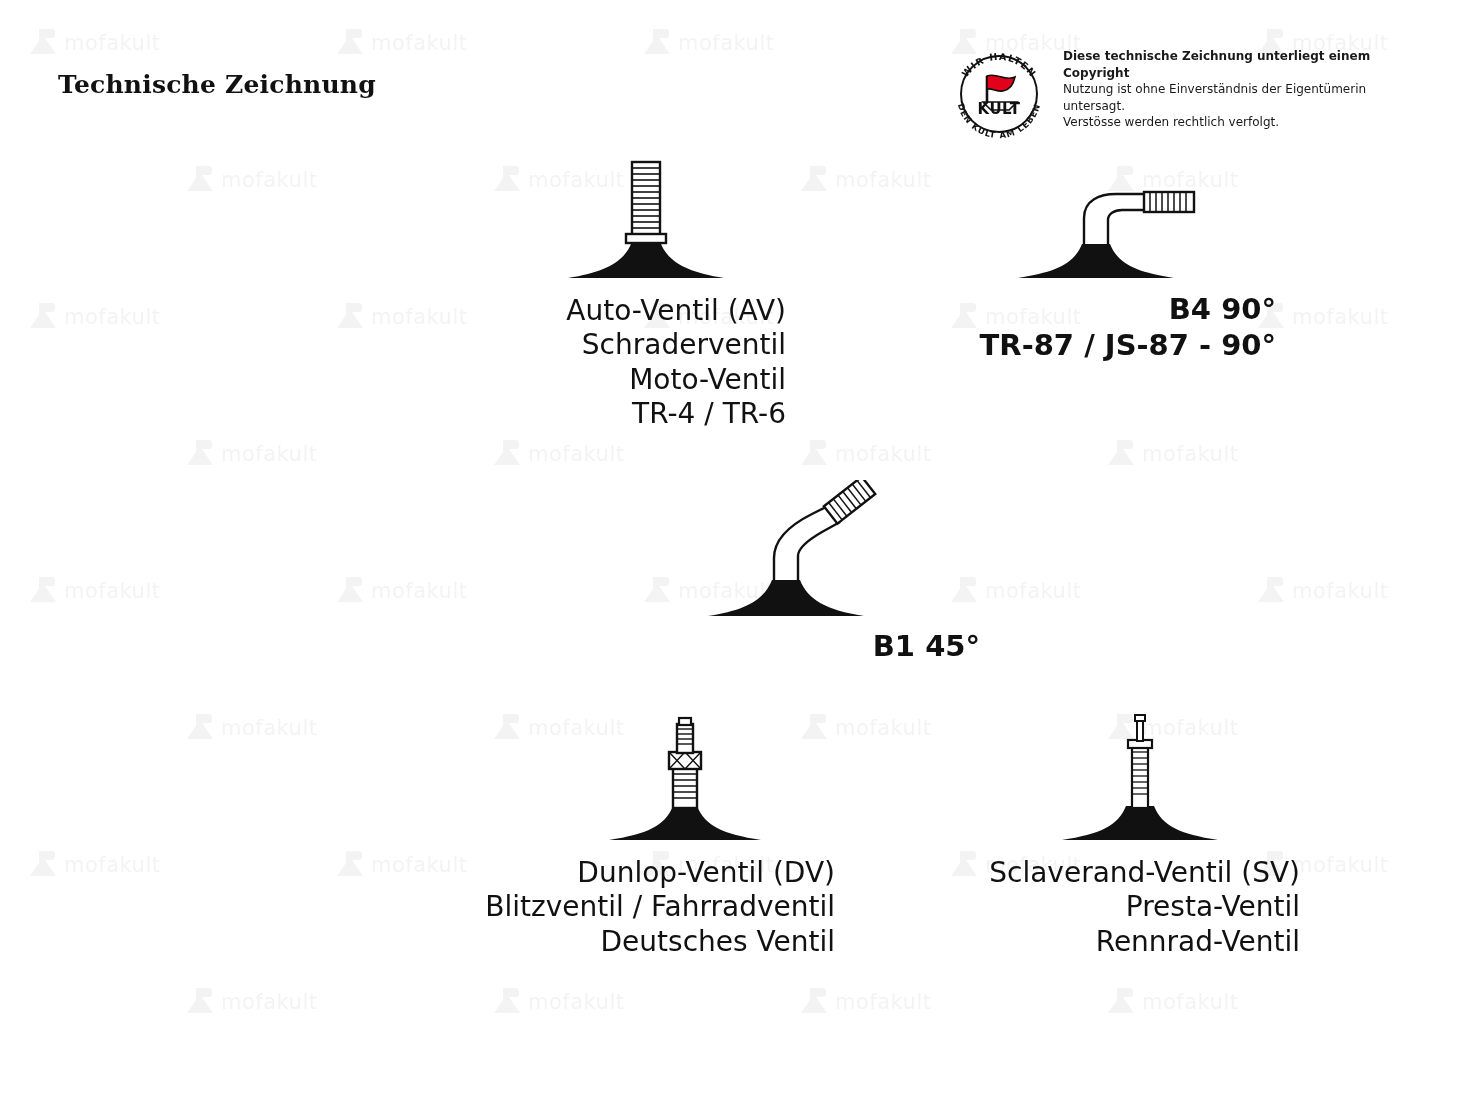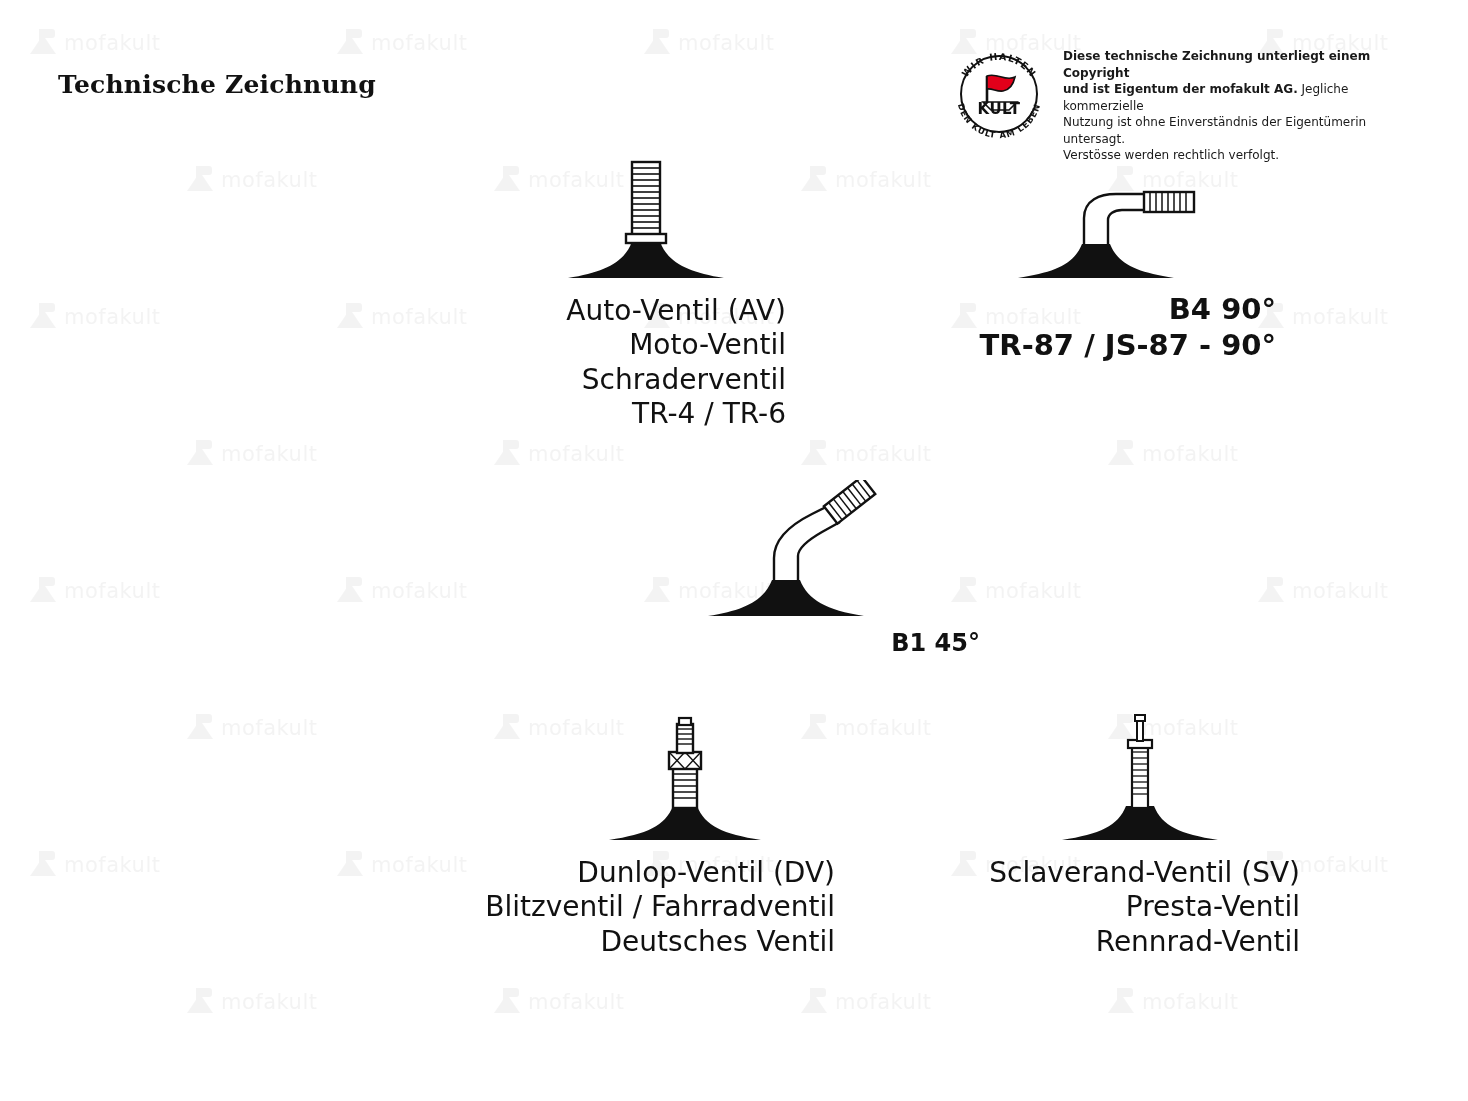--- a/index.html
+++ b/index.html
@@ -142,21 +142,21 @@
 
   
   #valve-av      { left: 286px; top: 150px; width: 500px; }
   #valve-b4      { left: 716px; top: 178px; width: 560px; }
   #valve-b1      { left: 480px; top: 480px; width: 500px; }
   #valve-dv      { left: 255px; top: 712px; width: 580px; }
   #valve-sv      { left: 740px; top: 712px; width: 560px; }
 
   #valve-b4 .caption, #valve-b1 .caption { font-weight: bold; }
   #valve-b4 .caption { font-size: 29px; }
-  #valve-b1 .caption { font-size: 24px; }
+  #valve-b1 .caption { font-size: 29px; }
 </style>
 </head>
 <body>
 
 <div id="page">
 
   <div id="watermarks">
       <div class="wm" style="left: 20px; top: 28px;">
         <span class="wm-mark">
           <span class="tri"></span>
@@ -481,21 +481,20 @@
           </text>
           <text x="52" y="72" font-family="DejaVu Sans, sans-serif" font-size="15" font-weight="bold" fill="#111" text-anchor="middle" letter-spacing="0.5">KULT</text>
           <text font-family="DejaVu Sans, sans-serif" font-size="8.5" font-weight="bold" fill="#111" letter-spacing="1">
             <textPath href="#arcBottom" startOffset="50%" text-anchor="middle">DEN KULT AM LEBEN</textPath>
           </text>
         </svg>
       </div>
 
       <div id="copyright-text">
         <div><b>Diese technische Zeichnung unterliegt einem Copyright</b></div>
-        <div><b>und ist Eigentum der mofakult AG.</b><span> Jegliche kommerzielle</span></div>
         <div>Nutzung ist ohne Einverständnis der Eigentümerin untersagt.</div>
         <div>Verstösse werden rechtlich verfolgt.</div>
       </div>
     </div>
 
     <div class="valve" id="valve-av">
       <div class="art">
         <svg width="280" height="140" viewBox="0 0 280 140">
 
           <path d="M 62,128 C 100,122 118,112 126,92 L 154,92 C 162,112 180,122 218,128 Z" fill="#111111"></path>
@@ -514,22 +513,22 @@
             <line x1="126" y1="66" x2="154" y2="66"></line>
             <line x1="126" y1="72" x2="154" y2="72"></line>
             <line x1="126" y1="78" x2="154" y2="78"></line>
           </g>
 
           <rect x="120" y="84" width="40" height="9" fill="#ffffff" stroke="#111111" stroke-width="2.4"></rect>
         </svg>
       </div>
       <div class="caption">
         <span class="line">Auto-Ventil (AV)</span>
+        <span class="line">Schraderventil</span>
         <span class="line">Moto-Ventil</span>
-        <span class="line">Schraderventil</span>
         <span class="line">TR-4 / TR-6</span>
       </div>
     </div>
 
     <div class="valve" id="valve-b4">
       <div class="art">
         <svg width="320" height="110" viewBox="0 0 320 110">
 
           <path d="M 62,100 C 100,94 118,86 126,66 L 154,66 C 162,86 180,94 218,100 Z" fill="#111111"></path>
 

